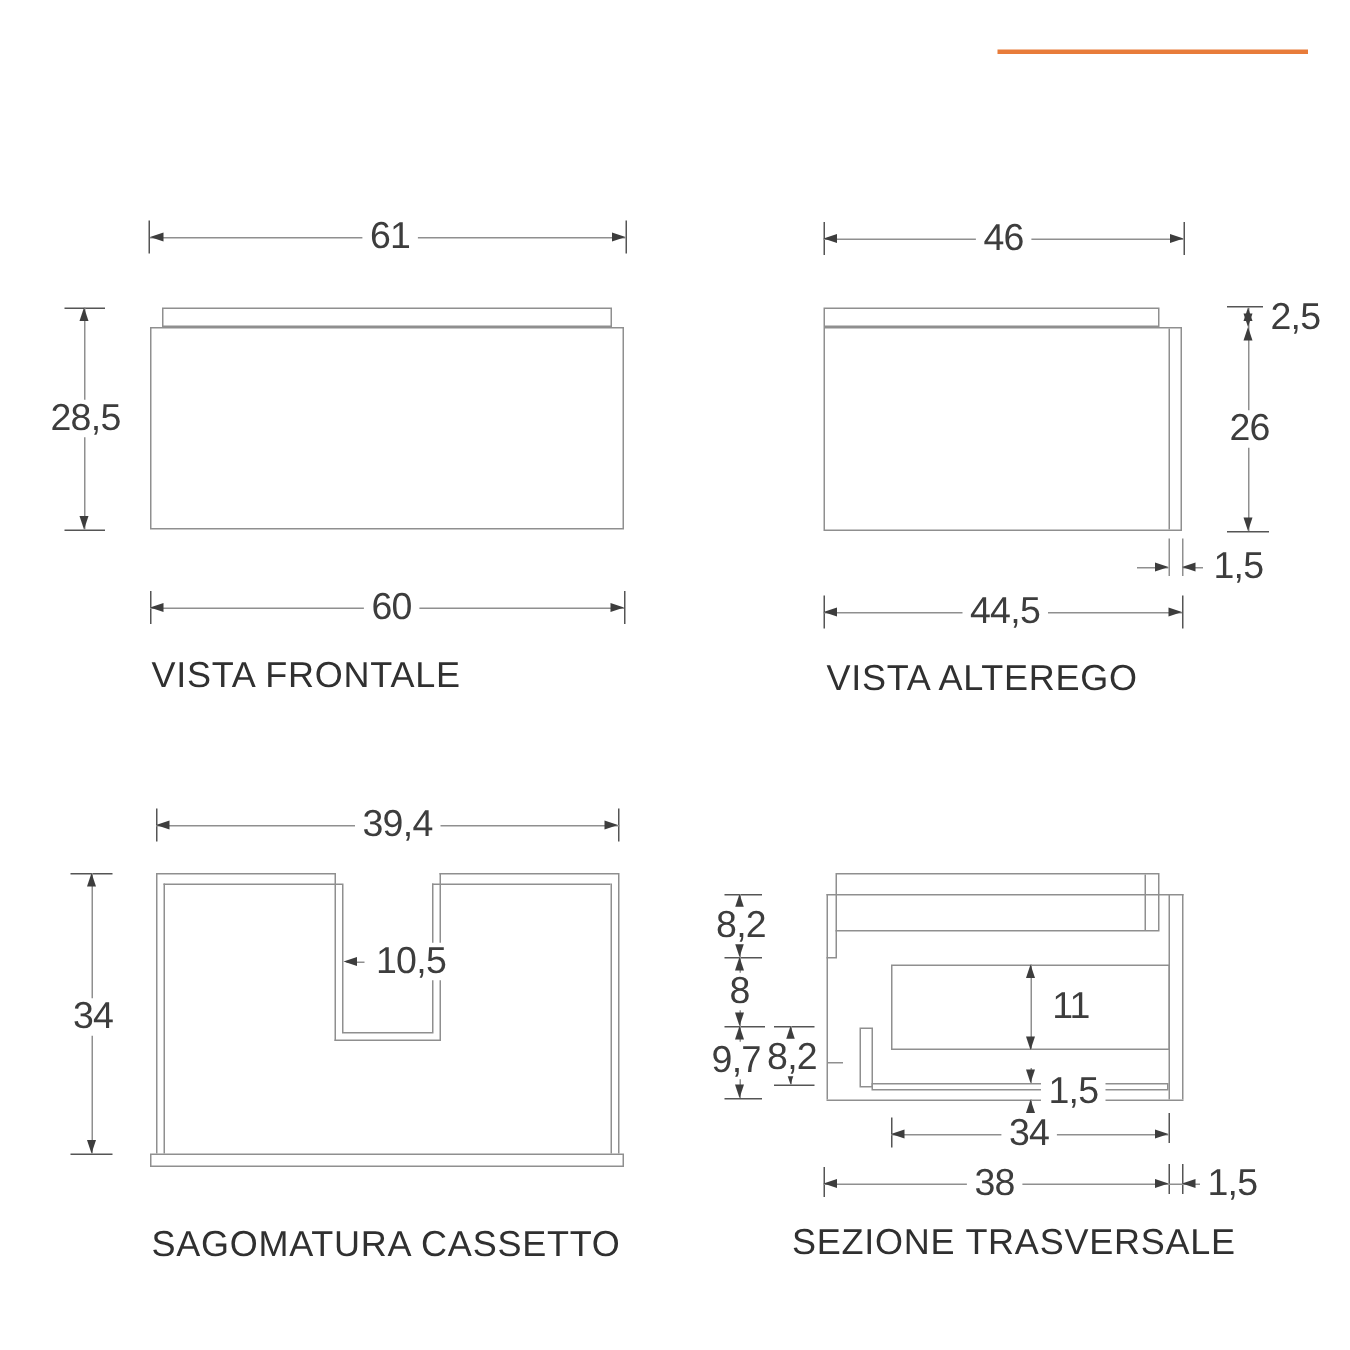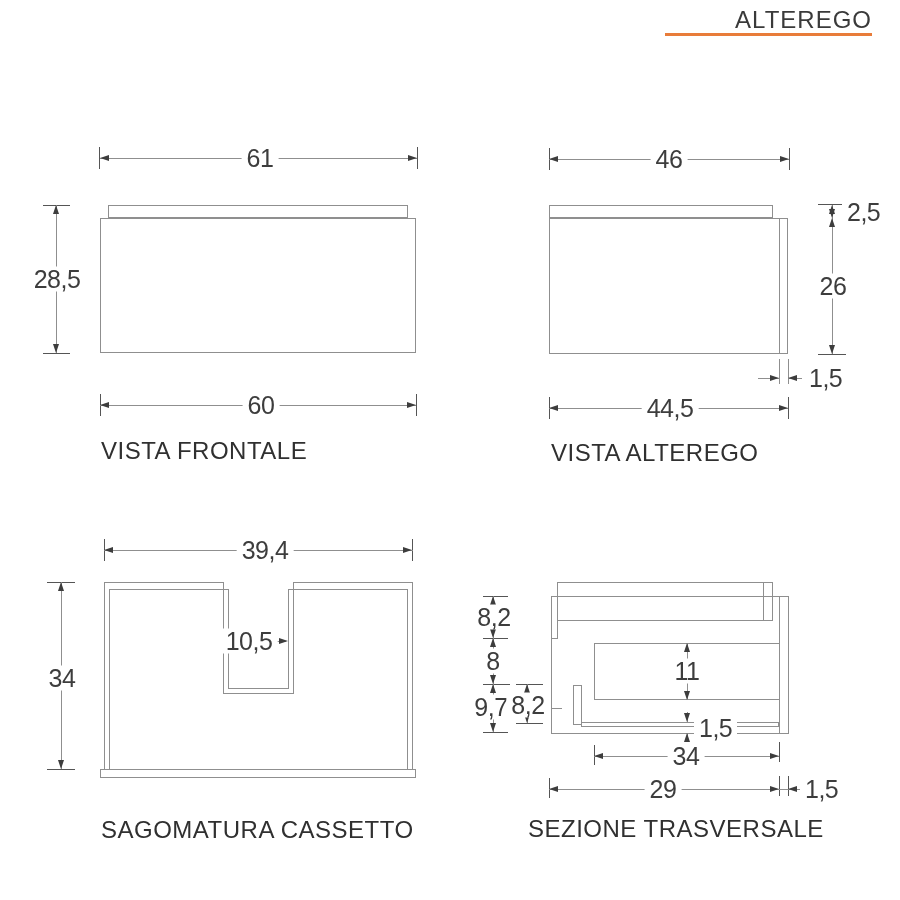--- a/index.html
+++ b/index.html
@@ -19,21 +19,20 @@
   .vlabel{position:absolute;font-size:24px;color:#303030;letter-spacing:.5px;white-space:nowrap}
   .logo{position:absolute;left:600px;top:6px;width:272px;text-align:right;
         font-size:24px;color:#3a3a3a;letter-spacing:1px}
   .logobar{position:absolute;left:665px;top:33px;width:207px;height:3px}
 </style>
 </head>
 <body>
 
 <div id="canvas">
 
-  <div class="logo">ALTEREGO</div>
   <div class="logobar" style="background:#E87C3A"></div>
 
   <div>
     <i class="tk" style="left:99px;top:147px;width:1px;height:22px"></i>
     <i class="tk" style="left:417px;top:147px;width:1px;height:22px"></i>
     <i class="ln" style="left:100px;top:158px;width:317px;height:1px"></i>
     <i class="arr al" style="left:100px;top:154.5px"></i>
     <i class="arr ar" style="left:408px;top:154.5px"></i>
     <span class="dim" style="left:260px;top:158px">61</span>
 
@@ -120,21 +119,21 @@
     <i class="ln" style="left:288px;top:589px;width:1px;height:99px"></i>
     <i class="ln" style="left:293px;top:582px;width:1px;height:112px"></i>
     <i class="ln" style="left:228px;top:688px;width:61px;height:1px"></i>
     <i class="ln" style="left:223px;top:693px;width:71px;height:1px"></i>
     <div class="box" style="left:100px;top:769px;width:316px;height:9px"></div>
 
     <i class="ln" style="left:231px;top:641px;width:12px;height:1px"></i>
     <i class="arr al" style="left:229px;top:637.5px"></i>
     <i class="ln" style="left:274px;top:641px;width:12px;height:1px"></i>
     <i class="arr ar" style="left:279px;top:637.5px"></i>
-    <span class="dim" style="left:249px;top:641px">10,5</span>
+    <span class="dim" style="left:274px;top:641px">10,5</span>
 
     <i class="tk" style="left:47px;top:582px;width:28px;height:1px"></i>
     <i class="tk" style="left:47px;top:769px;width:28px;height:1px"></i>
     <i class="ln" style="left:61px;top:582px;width:1px;height:187px"></i>
     <i class="arr au" style="left:57.5px;top:582px"></i>
     <i class="arr ad" style="left:57.5px;top:760px"></i>
     <span class="dim" style="left:62px;top:678px">34</span>
 
     <div class="vlabel" style="left:101px;top:816px">SAGOMATURA CASSETTO</div>
   </div>
@@ -173,42 +172,42 @@
     <i class="tk" style="left:516px;top:684px;width:27px;height:1px"></i>
     <i class="tk" style="left:516px;top:723px;width:27px;height:1px"></i>
     <i class="ln" style="left:527px;top:684px;width:1px;height:39px"></i>
     <i class="arr au" style="left:523.5px;top:684px"></i>
     <i class="arr ad" style="left:523.5px;top:714px"></i>
     <span class="dim" style="left:528px;top:705px">8,2</span>
 
     <i class="ln" style="left:687px;top:643px;width:1px;height:57px"></i>
     <i class="arr au" style="left:683.5px;top:643px"></i>
     <i class="arr ad" style="left:683.5px;top:691px"></i>
-    <span class="dim" style="left:687px;top:671px">11</span>
+    <span class="dim" style="left:714px;top:671px">11</span>
 
     <i class="ln" style="left:687px;top:712px;width:1px;height:10px"></i>
     <i class="ln" style="left:687px;top:733px;width:1px;height:9px"></i>
     <i class="arr ad" style="left:683.5px;top:713px"></i>
     <i class="arr au" style="left:683.5px;top:733px"></i>
     <span class="dim dimL" style="left:694px;top:728px">1,5</span>
 
     <i class="tk" style="left:594px;top:745px;width:1px;height:20px"></i>
     <i class="tk" style="left:779px;top:742px;width:1px;height:20px"></i>
     <i class="ln" style="left:594px;top:756px;width:185px;height:1px"></i>
     <i class="arr al" style="left:594px;top:752.5px"></i>
     <i class="arr ar" style="left:770px;top:752.5px"></i>
     <span class="dim" style="left:686px;top:756px">34</span>
 
     <i class="tk" style="left:549px;top:778px;width:1px;height:20px"></i>
     <i class="tk" style="left:779px;top:776px;width:1px;height:20px"></i>
     <i class="tk" style="left:788px;top:776px;width:1px;height:20px"></i>
     <i class="ln" style="left:549px;top:789px;width:230px;height:1px"></i>
     <i class="arr al" style="left:549px;top:785.5px"></i>
     <i class="arr ar" style="left:770px;top:785.5px"></i>
-    <span class="dim" style="left:663px;top:789px">29</span>
+    <span class="dim" style="left:663px;top:789px">38</span>
 
     <i class="ln" style="left:779px;top:789px;width:24px;height:1px"></i>
     <i class="arr al" style="left:788px;top:785.5px"></i>
     <span class="dim dimL" style="left:800px;top:789px">1,5</span>
 
     <div class="vlabel" style="left:528px;top:815px">SEZIONE TRASVERSALE</div>
   </div>
 
 </div>
 

